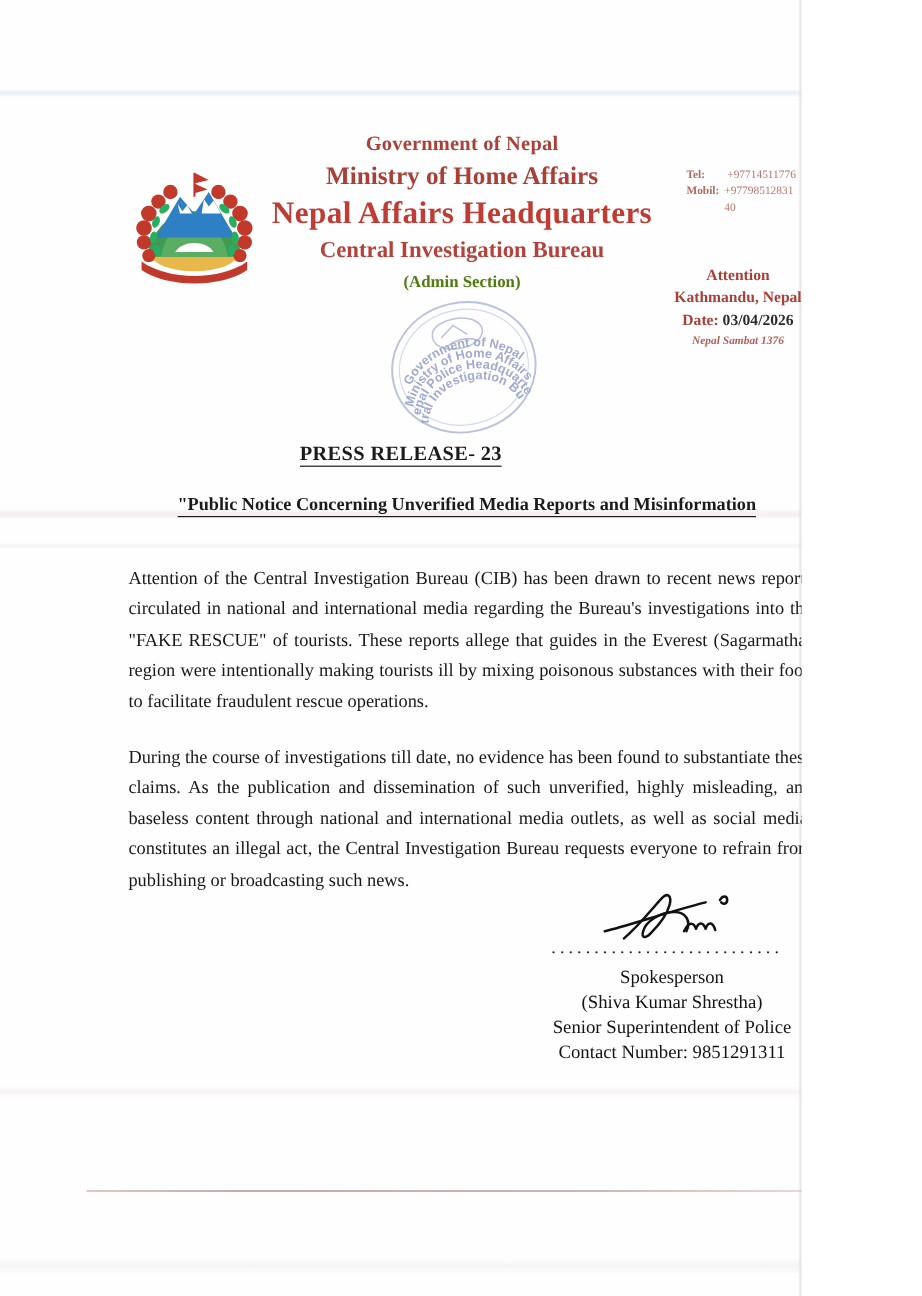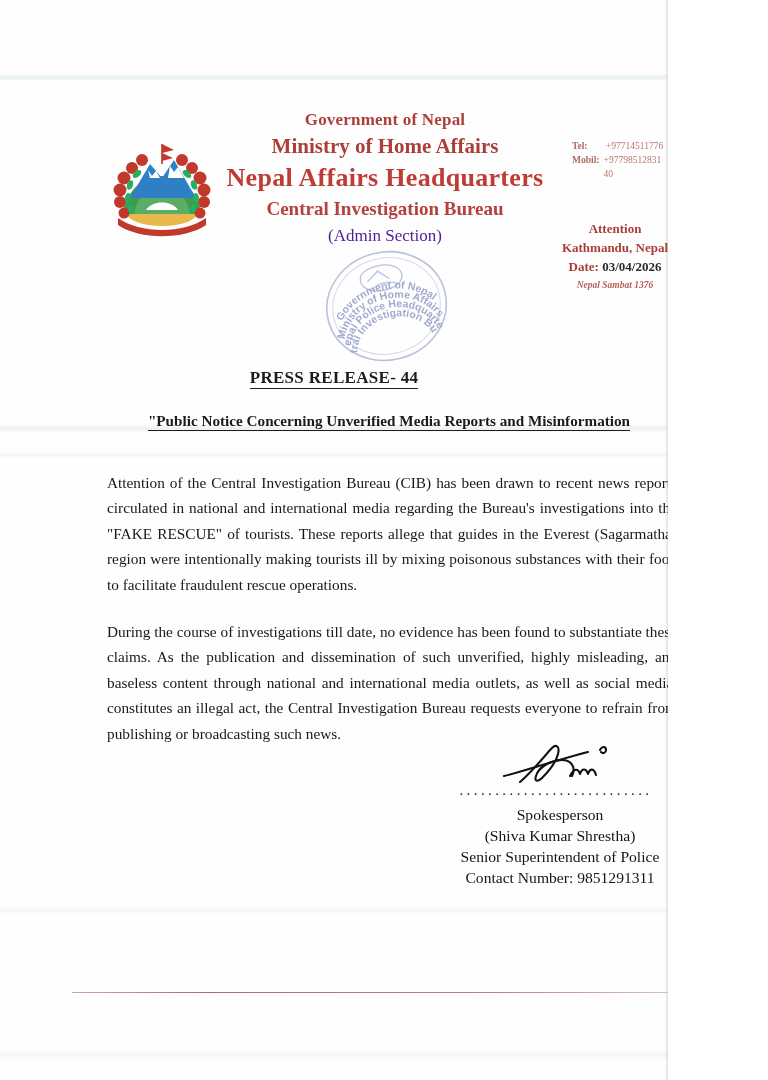--- a/index.html
+++ b/index.html
@@ -76,24 +76,24 @@
     color: #bf3c34;
     letter-spacing: .3px;
   }
   .h-line4 {
     font-size: 19px;
     font-weight: bold;
     line-height: 28px;
     color: #b5413c;
   }
   .h-line5 {
-    font-size: 17px;
-    font-weight: normal;
+    font-size: 14px;
+    font-weight: bold;
     line-height: 26px;
-    color: #4c1d95;
+    color: #4d7c0f;
   }
 
   .contact-block {
     position: absolute;
     left: 572px;
     top: 139px;
     font-size: 9.5px;
     color: #b06a62;
     line-height: 14px;
     font-weight: bold;
@@ -328,21 +328,21 @@
           <text font-size="10.5"><textPath href="#arc1" startOffset="50%" text-anchor="middle">Government of Nepal</textPath></text>
           <text font-size="10.5"><textPath href="#arc2" startOffset="50%" text-anchor="middle">Ministry of Home Affairs</textPath></text>
           <text font-size="10.5"><textPath href="#arc3" startOffset="50%" text-anchor="middle">Nepal Police Headquarter</textPath></text>
           <text font-size="10.5"><textPath href="#arc4" startOffset="50%" text-anchor="middle">Central Investigation Bureau</textPath></text>
         </g>
       </g>
     </svg>
   </div>
 
   <div class="press-release">
-    <span>PRESS RELEASE- 44</span>
+    <span>PRESS RELEASE- 23</span>
   </div>
 
   <div class="doc-title">
     <span>"Public Notice Concerning Unverified Media Reports and Misinformation</span><br>
   </div>
 
   <div class="body-text">
     <p>Attention of the Central Investigation Bureau (CIB) has been drawn to recent news reports circulated in national and international media regarding the Bureau's investigations into the "FAKE RESCUE" of tourists. These reports allege that guides in the Everest (Sagarmatha) region were intentionally making tourists ill by mixing poisonous substances with their food to facilitate fraudulent rescue operations.</p>
     <p>During the course of investigations till date, no evidence has been found to substantiate these claims. As the publication and dissemination of such unverified, highly misleading, and baseless content through national and international media outlets, as well as social media, constitutes an illegal act, the Central Investigation Bureau requests everyone to refrain from publishing or broadcasting such news.</p>
   </div>

